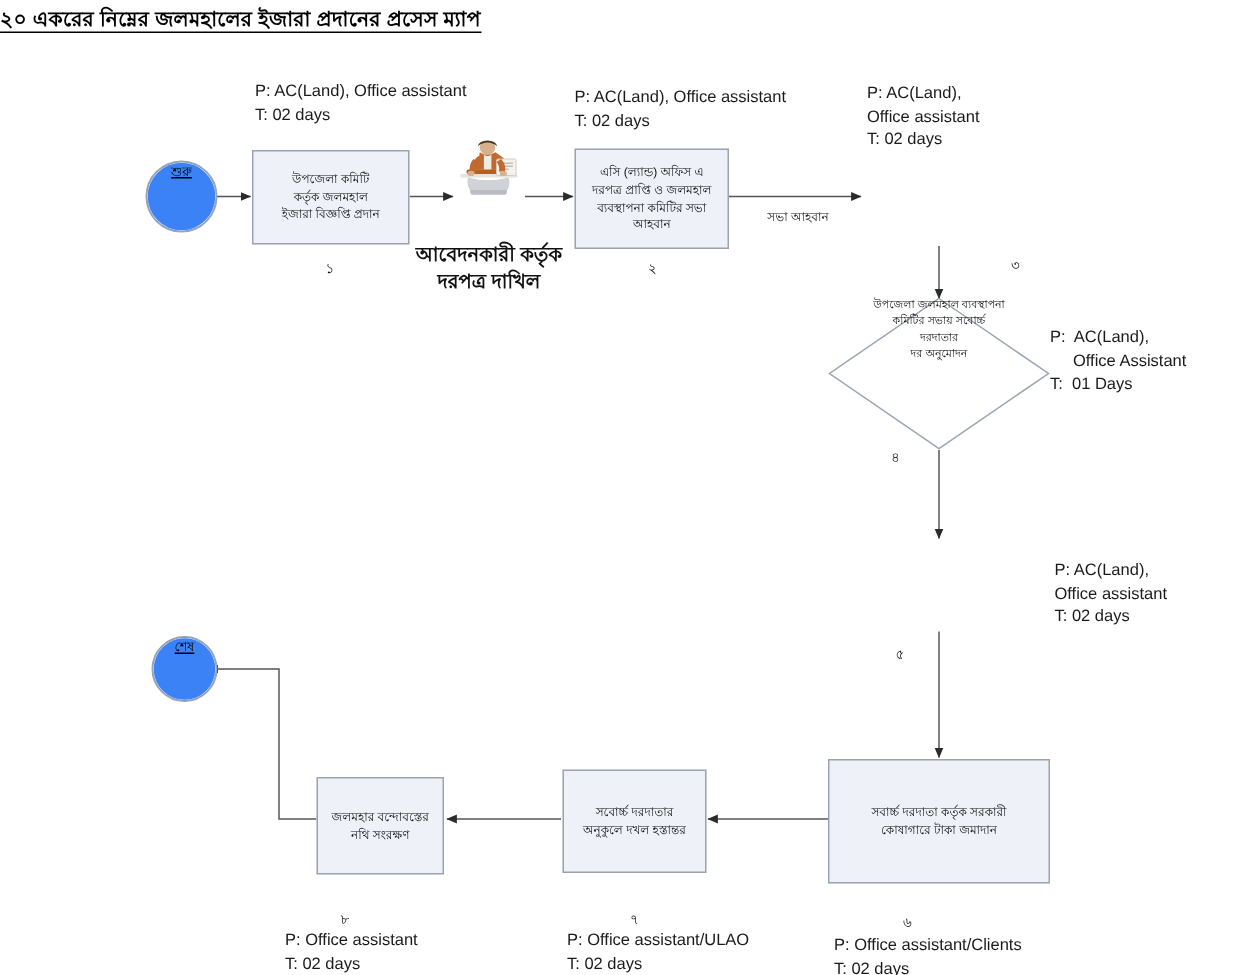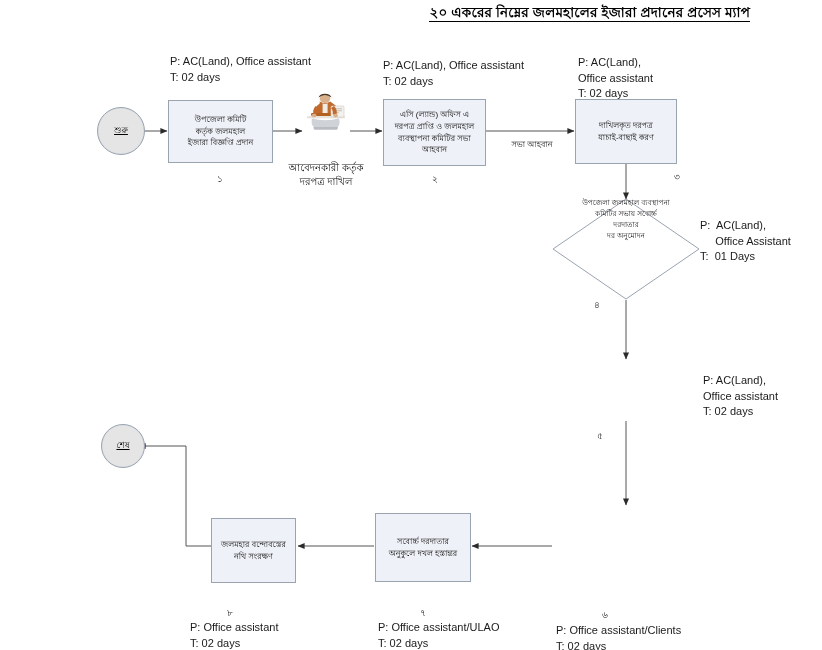--- a/index.html
+++ b/index.html
@@ -27,38 +27,37 @@
     width: 822px;
     height: 650px;
     pointer-events: none;
   }
   
   .title {
     position: absolute;
     left: 0;
     top: 2px;
     width: 750px;
-    text-align: right;
+    text-align: left;
     font-size: 13.5px;
     font-weight: bold;
     letter-spacing: 0.2px;
   }
   .title span {
     border-bottom: 1.5px solid #000;
     padding-bottom: 1px;
   }
   
   .terminator {
     position: absolute;
     border-radius: 50%;
-    background: #e5e5e5;
+    background: #3b82f6;
     border: 1px solid #9aa3b0;
     box-shadow: 0 0 0 0.5px #d8dce3 inset;
     display: flex;
-    align-items: center;
     justify-content: center;
     font-size: 8.5px;
     color: #000;
     text-decoration: underline;
   }
   
   .pbox {
     position: absolute;
     background: #eef1f7;
     border: 1px solid #9aa3b0;
@@ -96,24 +95,25 @@
   .pt {
     position: absolute;
     font-size: 11px;
     line-height: 1.42;
     color: #1a1a1a;
     white-space: pre;
   }
   
   .caption {
     position: absolute;
-    font-size: 10px;
+    font-size: 13px;
     line-height: 1.4;
     text-align: center;
     color: #111;
+    font-weight: bold;
   }
   .stepnum {
     position: absolute;
     font-size: 9px;
     text-align: center;
     color: #111;
   }
   .edgelabel {
     position: absolute;
     font-size: 8px;
@@ -219,26 +219,20 @@
     </div>
   </div>
   <div class="stepnum" style="left:410px; top:172px; width:50px;">২</div>
 
   <div class="edgelabel" style="left:497px; top:138px; width:70px;">সভা আহবান</div>
 
   <div class="pt" style="left:578px; top:55px;">P: AC(Land),
 Office assistant
 T: 02 days</div>
 
-  <div class="pbox" style="left:575px; top:99px; width:102px; height:65px;">
-    <div class="inner">
-      <span class="line">দাখিলকৃত দরপত্র</span>
-      <span class="line">যাচাই-বাছাই করণ</span>
-    </div>
-  </div>
   <div class="stepnum" style="left:662px; top:170px; width:30px;">৩</div>
 
   <div class="diamond-wrap" style="left:552px; top:198px; width:148px; height:102px;">
     <svg width="148" height="102" viewBox="0 0 148 102" xmlns="http://www.w3.org/2000/svg">
       <polygon points="74,1 147,51 74,101 1,51" fill="#ffffff" stroke="#9aa3b0" stroke-width="1"></polygon>
     </svg>
     <div class="diamond-text">
       <div>
         <span class="line">উপজেলা জলমহাল ব্যবস্থাপনা</span>
         <span class="line">কমিটির সভায় সবোর্চ্চ</span>
@@ -250,20 +244,26 @@
   <div class="pt" style="left:700px; top:218px;">P:  AC(Land),
      Office Assistant
 T:  01 Days</div>
   <div class="stepnum" style="left:582px; top:298px; width:30px;">৪</div>
 
   <div class="pt" style="left:703px; top:373px;">P: AC(Land),
 Office assistant
 T: 02 days</div>
   <div class="stepnum" style="left:585px; top:429px; width:30px;">৫</div>
 
+  <div class="pbox" style="left:552px; top:506px; width:148px; height:83px;">
+    <div class="inner">
+      <span class="line">সবার্চ্চ দরদাতা কর্তৃক সরকারী</span>
+      <span class="line">কোষাগারে টাকা জমাদান</span>
+    </div>
+  </div>
   <div class="stepnum" style="left:590px; top:608px; width:30px;">৬</div>
   <div class="pt" style="left:556px; top:623px;">P: Office assistant/Clients
 T: 02 days</div>
 
   <div class="pbox" style="left:375px; top:513px; width:96px; height:69px;">
     <div class="inner">
       <span class="line">সবোর্চ্চ দরদাতার</span>
       <span class="line">অনুকুলে দখল হস্তান্তর</span>
     </div>
   </div>

